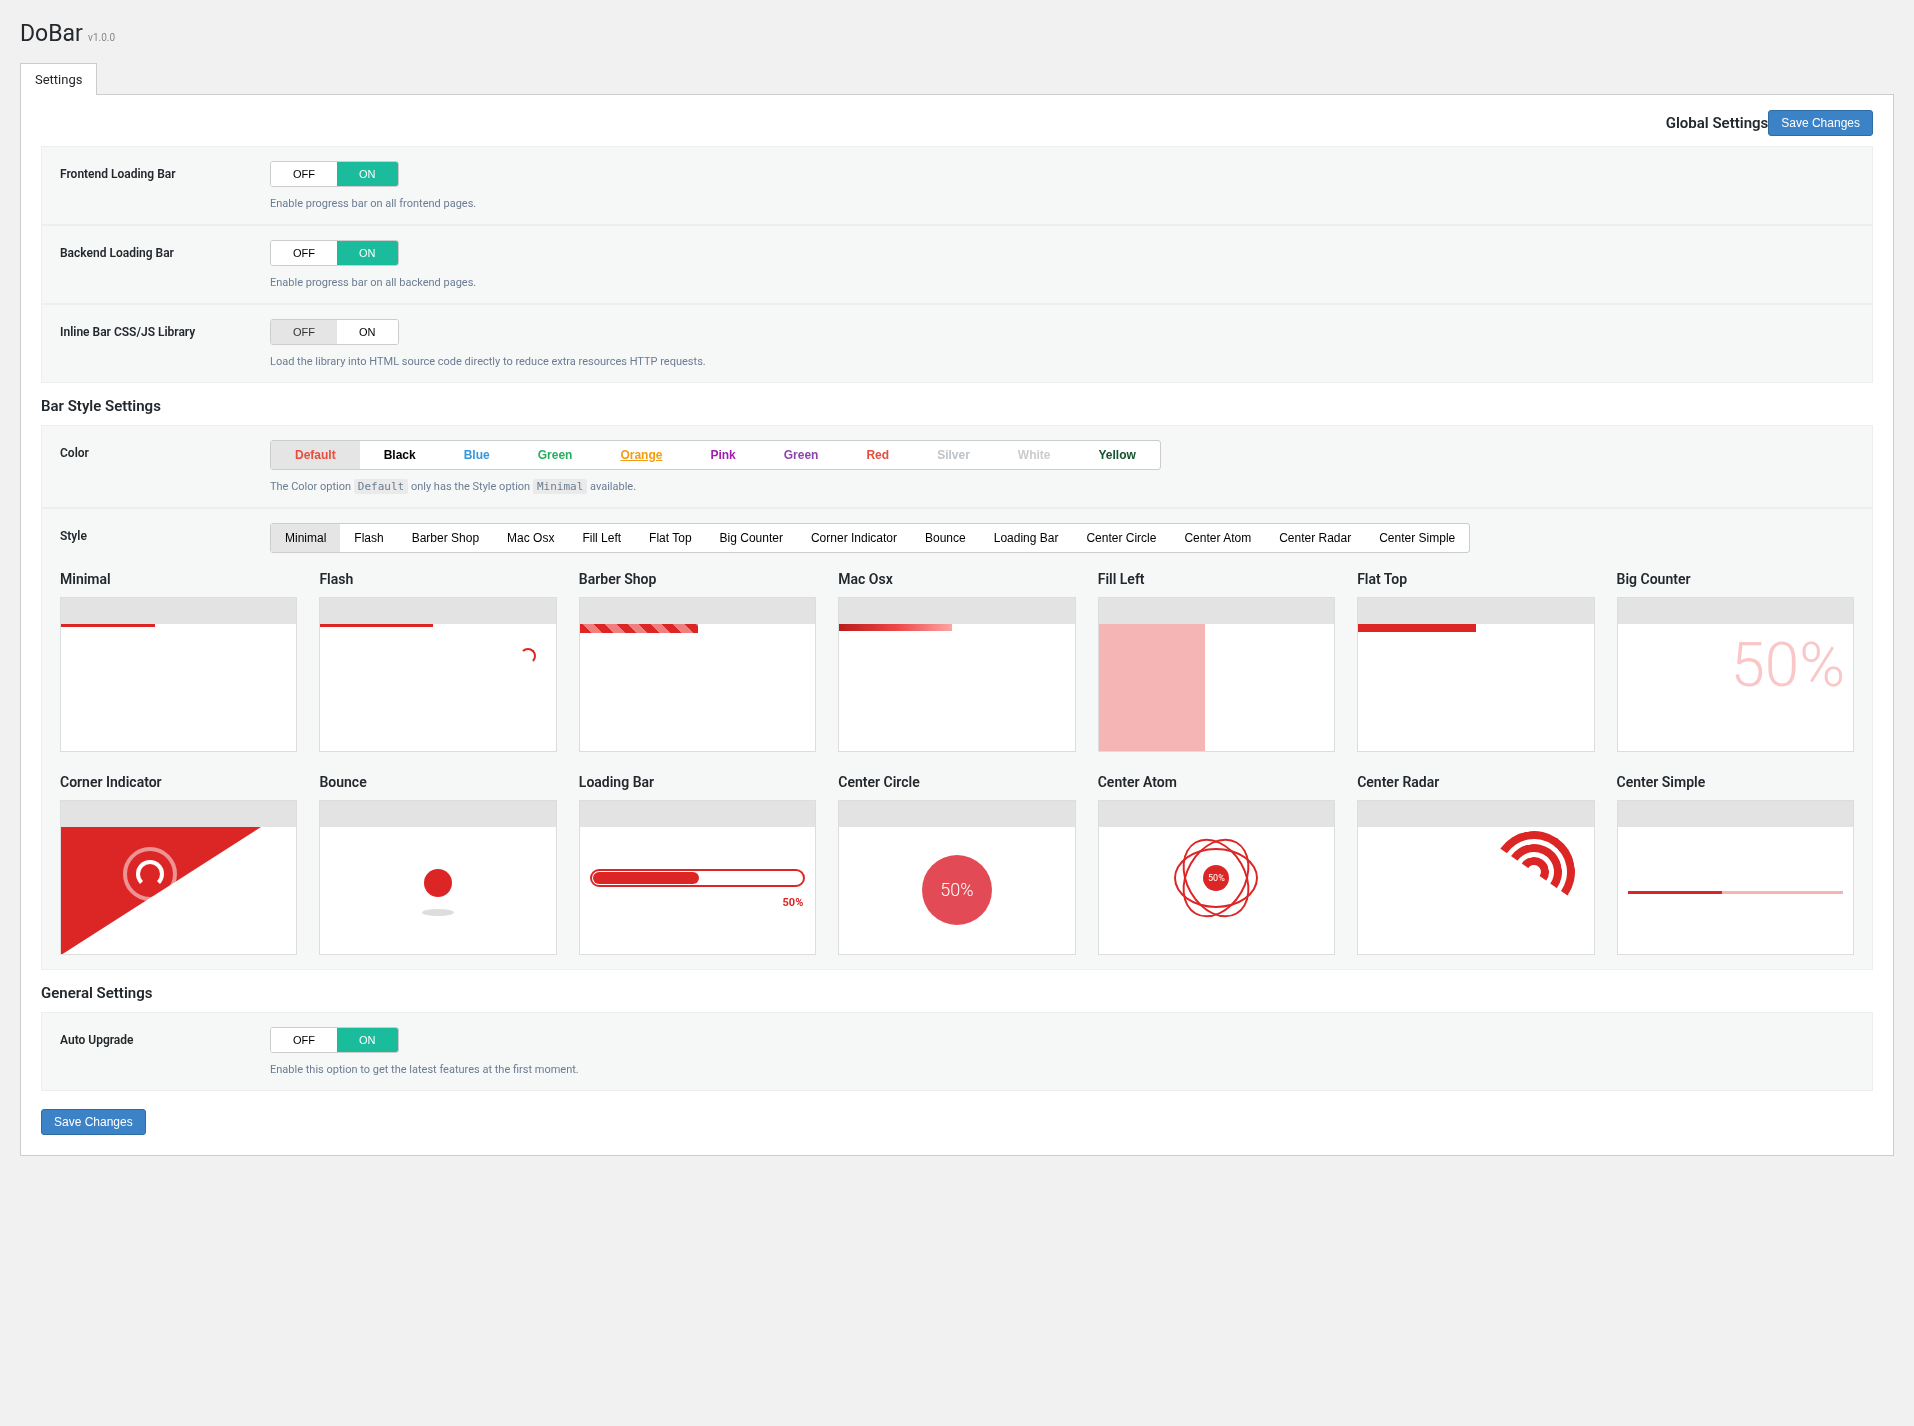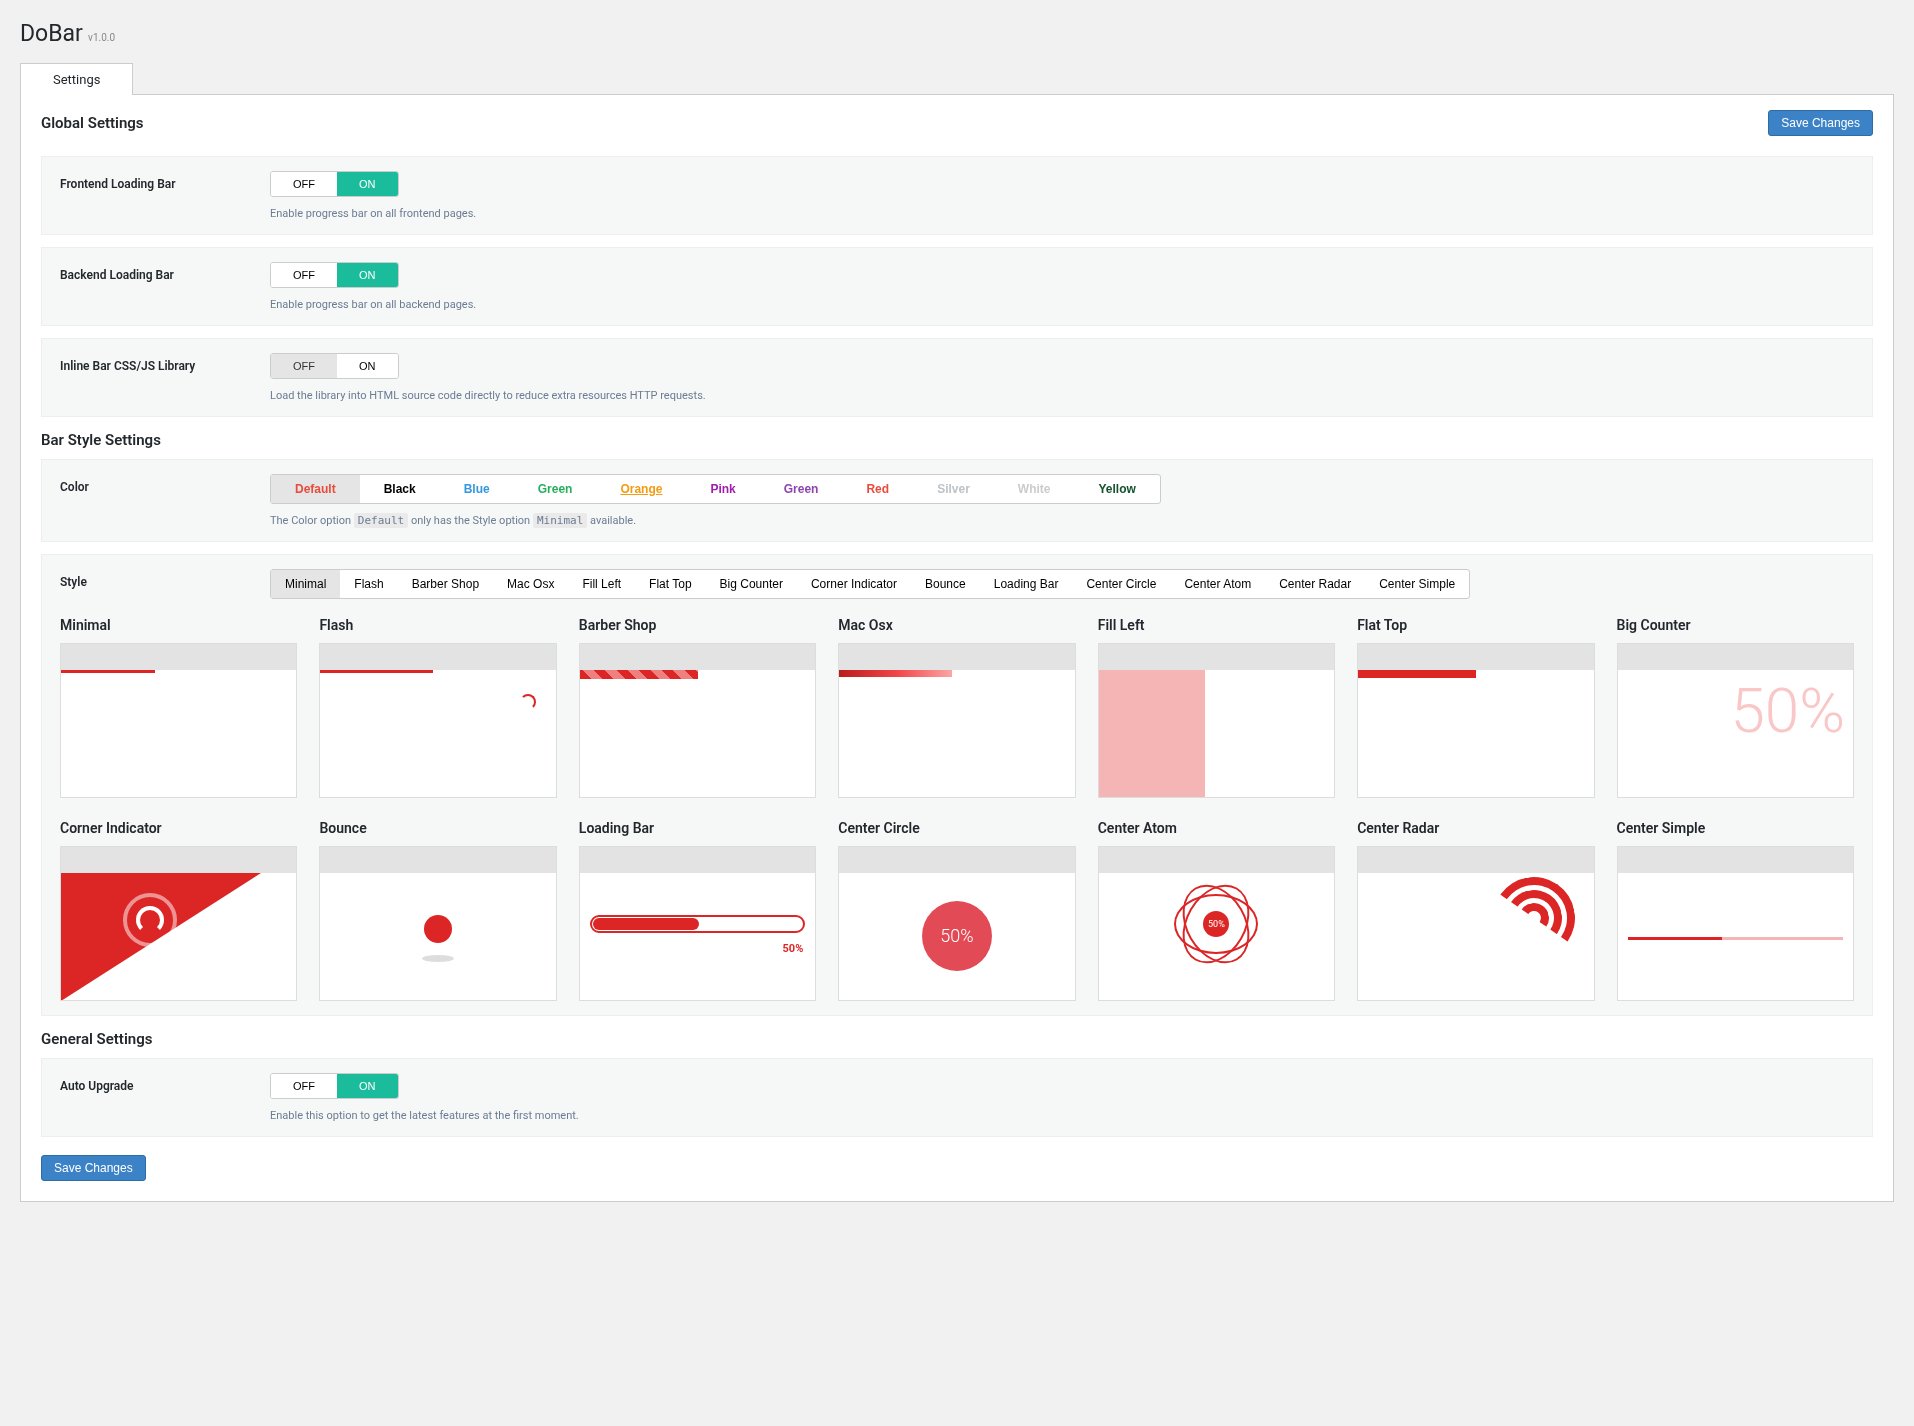--- a/index.html
+++ b/index.html
@@ -2,26 +2,26 @@
 <html><head>
 <meta charset="utf-8">
 <style>
 * { box-sizing: border-box; margin: 0; padding: 0; }
 body { font-family: -apple-system, BlinkMacSystemFont, "Segoe UI", Roboto, sans-serif; background: #f1f1f1; color: #23282d; font-size: 13px; }
 .wrap { padding: 10px 20px 20px; }
 .header { padding: 10px 0 15px; }
 .header h1 { font-size: 23px; font-weight: 400; display: inline; }
 .header .version { font-size: 10px; color: #888; margin-left: 2px; }
 .tabs { display: flex; }
-.tab { background: #fff; border: 1px solid #ccc; border-bottom: none; padding: 8px 32px; font-size: 13px; position: relative; top: 1px; }
+.tab { background: #fff; border: 1px solid #ccc; border-bottom: none; padding: 8px 14px; font-size: 13px; position: relative; top: 1px; }
 .content { background: #fff; border: 1px solid #ccc; padding: 15px 20px 20px; }
-.section-header { display: flex; justify-content: space-between; align-items: center; margin-bottom: 20px; }
+.section-header { display: flex; justify-content: flex-end; align-items: center; margin-bottom: 10px; }
 .section-title { font-size: 15px; font-weight: 600; margin: 14px 0 10px; }
 .btn-primary { background: #3b82c7; border: 1px solid #2e6da4; color: #fff; padding: 5px 12px; border-radius: 3px; font-size: 12px; cursor: pointer; }
-.field-row { background: #f6f7f7; border: 1px solid #eee; padding: 14px 18px; margin-bottom: 12px; display: flex; align-items: flex-start; }
+.field-row { background: #f6f7f7; border: 1px solid #eee; padding: 14px 18px; display: flex; align-items: flex-start; }
 .field-label { width: 210px; font-size: 12px; font-weight: 600; padding-top: 6px; flex-shrink: 0; }
 .field-body { flex: 1; }
 .toggle { display: inline-flex; border: 1px solid #ccc; border-radius: 3px; overflow: hidden; background: #fff; }
 .toggle-btn { padding: 6px 22px; font-size: 11px; font-weight: 400; background: #fff; cursor: pointer; border: none; }
 .toggle-btn.active-on { background: #1abc9c; color: #fff; }
 .toggle-btn.active-off { background: #e5e5e5; color: #333; }
 .help-text { color: #6b7c93; font-size: 11px; margin-top: 10px; }
 .help-text code { background: #eaeaea; padding: 1px 4px; border-radius: 2px; }
 .color-strip { display: inline-flex; border: 1px solid #ccc; border-radius: 3px; background: #fff; }
 .color-opt { padding: 7px 24px; font-size: 12px; font-weight: 600; cursor: pointer; border: none; background: transparent; }

